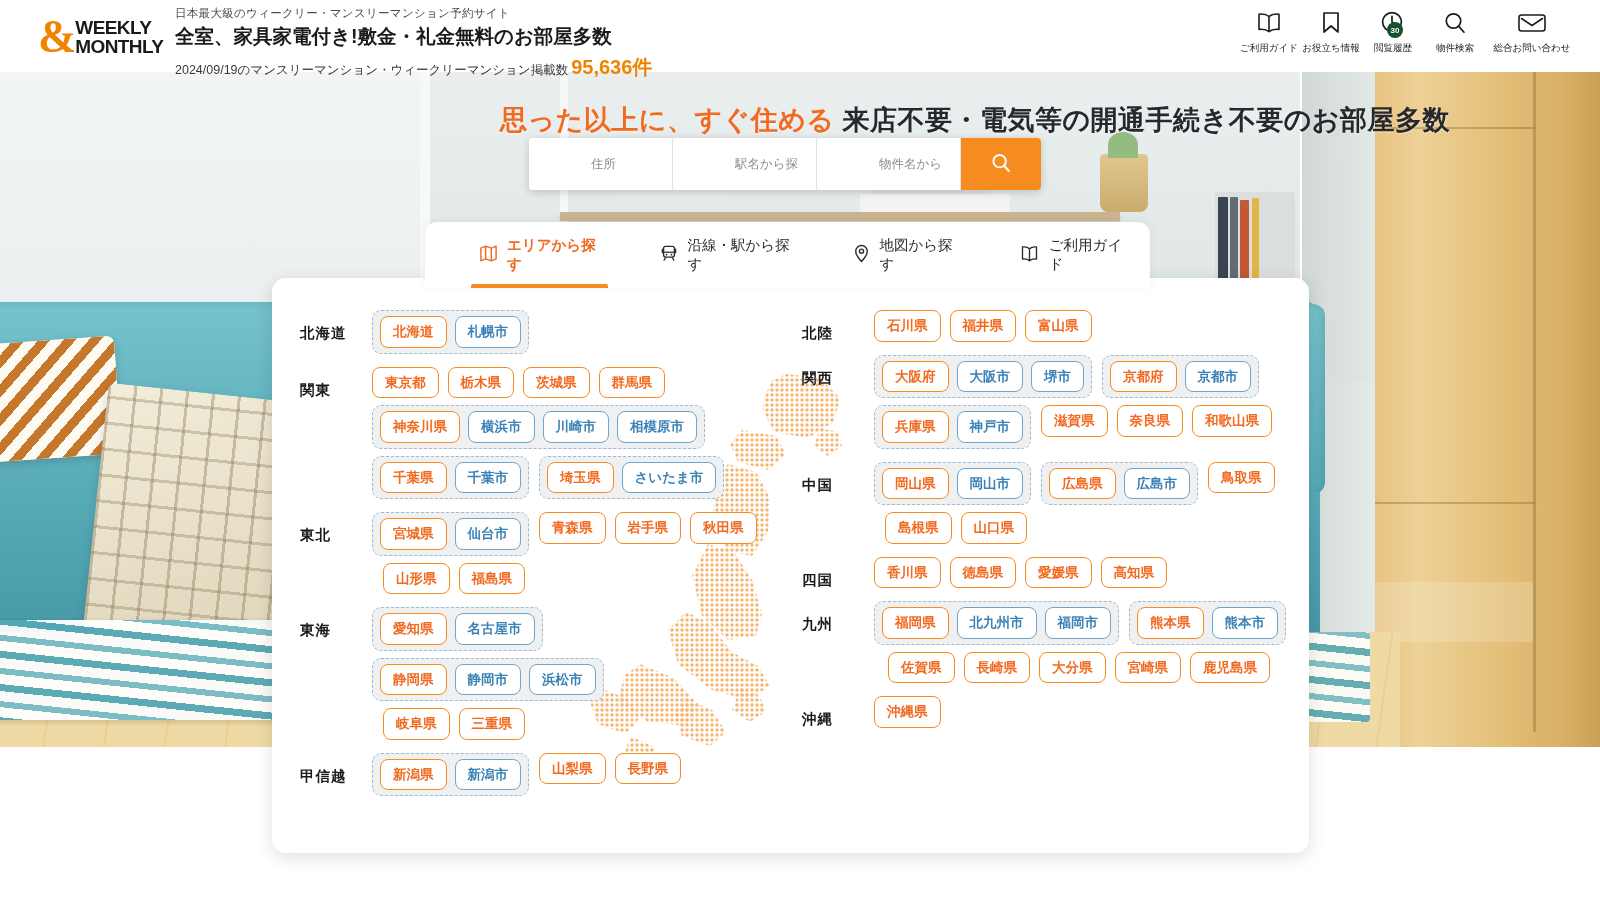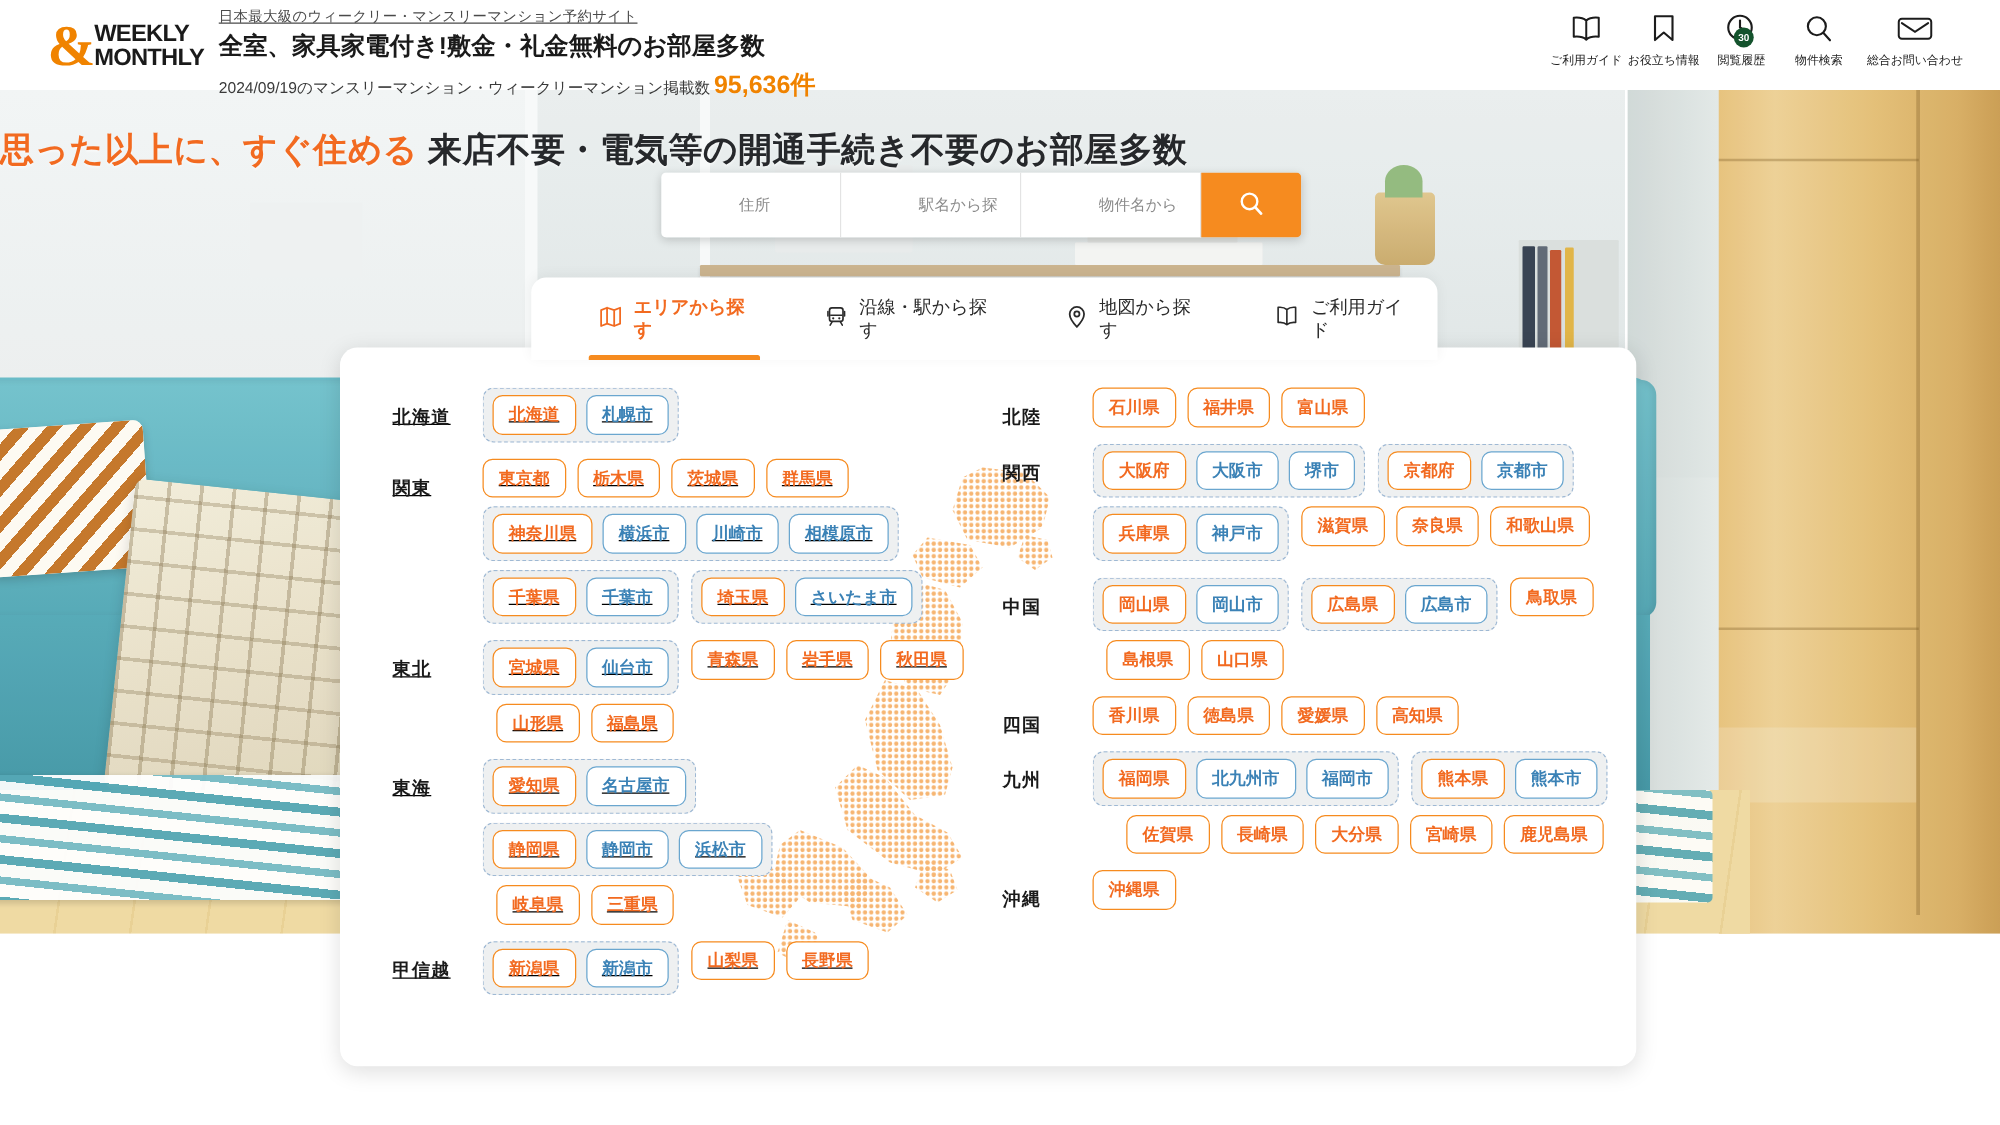--- a/index.html
+++ b/index.html
@@ -18,21 +18,21 @@
     display:flex; align-items:center;
   }
   .logo { position:absolute; left:38px; top:12px; width:125px; height:50px;
           display:flex; align-items:center; }
   .logo-amp { font-size:46px; font-weight:bold; color:#F08300; line-height:1;
               font-family:"Liberation Serif", serif; margin-right:1px; letter-spacing:-2px;}
   .logo-txt { display:flex; flex-direction:column; line-height:1.02; }
   .logo-txt span { font-size:19px; font-weight:bold; color:#1a1a1a; letter-spacing:-0.6px; }
 
   .head-copy { position:absolute; left:175px; top:6px; }
-  .hc1 { font-size:11.5px; color:#4a4a4a; letter-spacing:0.3px; margin-bottom:2px;text-decoration:underline;}
+  .hc1 { font-size:11.5px; color:#4a4a4a; letter-spacing:0.3px; margin-bottom:2px;}
   .hc2 { font-size:19.5px; font-weight:bold; color:#1a1a1a; letter-spacing:0px; margin-bottom:4px;}
   .hc3 { font-size:12.5px; color:#3a3a3a; display:flex; align-items:baseline; }
   .hc3 .count { color:#F08300; font-size:20px; font-weight:bold; margin-left:3px; }
 
   .nav { position:absolute; right:22px; top:8px; display:flex; gap:0px; }
   .nav-item { width:62px; display:flex; flex-direction:column; align-items:center;
               cursor:pointer; position:relative; }
   .nav-item.wide { width:92px; }
   .nav-ico { height:30px; display:flex; align-items:center; justify-content:center;
              position:relative; }
@@ -90,21 +90,21 @@
   .rug { position:absolute; left:-40px; top:548px; width:480px; height:100px;
          background:
            repeating-linear-gradient(6deg, #4ca4b2 0 7px, #ffffff 7px 17px, #6fb9c4 17px 23px, #fbfdfd 23px 33px);
          border-radius:4px; box-shadow:0 2px 6px rgba(0,0,0,.18); opacity:.95;}
   .rug2 { position:absolute; left:1050px; top:560px; width:320px; height:90px;
           background: repeating-linear-gradient(6deg, #4ca4b2 0 7px, #ffffff 7px 17px, #6fb9c4 17px 23px, #fbfdfd 23px 33px);
           border-radius:4px; opacity:.9;}
   .hero-tint { position:absolute; inset:0; background:rgba(255,255,255,0.05); }
 
   
-  .hero-h { position:absolute; left:0; top:30px; width:1450px; text-align:left;
+  .hero-h { position:absolute; left:0; top:30px; width:1450px; text-align:right;
             font-size:27px; font-weight:bold; letter-spacing:0.5px; z-index:5;
             text-shadow:0 1px 2px rgba(255,255,255,.55); }
   .hero-h .org { color:#F26A20; }
   .hero-h .blk { color:#26282b; }
 
   
   .searchbar { position:absolute; left:529px; top:66px; width:512px; height:52px;
                display:flex; z-index:6; border-radius:4px; overflow:hidden;
                box-shadow:0 2px 8px rgba(0,0,0,.18); }
   .sfield { flex:1; background:#fff; display:flex; align-items:center;
@@ -127,21 +127,21 @@
                        height:4px; background:#F68B1F; border-radius:2px 2px 0 0; }
 
   
   .panel { position:absolute; left:272px; top:278px; width:1037px; height:575px;
            background:#fff; border-radius:14px; z-index:11;
            box-shadow:0 4px 18px rgba(0,0,0,.13); overflow:hidden; }
   .jmap { position:absolute; left:318px; top:90px; width:300px; height:430px;
           opacity:.85; pointer-events:none; }
   .cols { position:absolute; inset:0; display:flex; padding:32px 0 0 0; }
   .col { position:relative; }
-  .col-l { width:520px; padding-left:42px;text-decoration:underline; }
+  .col-l { width:520px; padding-left:28px; }
   .col-r { width:517px; padding-left:10px; }
 
   .row { display:flex; align-items:flex-start; margin-bottom:6px; position:relative; z-index:2;}
   .rlabel { width:72px; flex:0 0 72px; font-size:14.5px; font-weight:bold;
             color:#1a1a1a; padding-top:14px; letter-spacing:1px; }
   .rbody { display:flex; flex-wrap:wrap; align-items:flex-start; gap:0; }
 
   .group { border:1.4px dashed #9fb9d4; background:#eef0f1; border-radius:9px;
            padding:5px 7px; display:flex; gap:8px; margin:0 10px 7px 0; }
   .chip { border:1.8px solid #F68B1F; color:#F26A20; background:#fff;
@@ -502,21 +502,21 @@
               <div class="group">
                 <div class="chip">福岡県</div>
                 <div class="chip city">北九州市</div>
                 <div class="chip city">福岡市</div>
               </div>
               <div class="group">
                 <div class="chip">熊本県</div>
                 <div class="chip city">熊本市</div>
               </div>
               <div style="flex-basis: 100%; height: 0px;"></div>
-              <div class="chip" style="margin-left: 27px;">佐賀県</div>
+              <div class="chip" style="margin-left: 14px;">佐賀県</div>
               <div class="chip">長崎県</div>
               <div class="chip">大分県</div>
               <div class="chip">宮崎県</div>
               <div class="chip">鹿児島県</div>
             </div>
           </div>
           <div class="row">
             <div class="rlabel">沖縄</div>
             <div class="rbody">
               <div class="chip">沖縄県</div>

